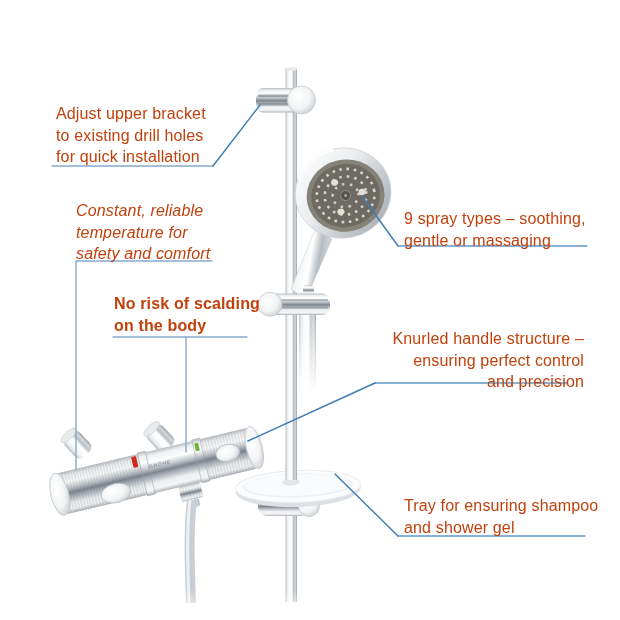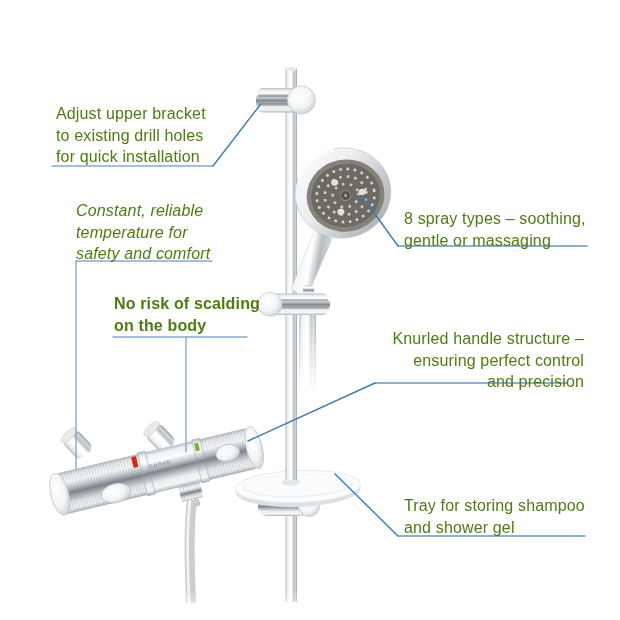--- a/index.html
+++ b/index.html
@@ -2,21 +2,21 @@
 <html><head>
 <meta charset="utf-8">
 <style>
   html,body{margin:0;padding:0;background:#ffffff;}
   .stage{
     position:relative;width:620px;height:620px;background:#ffffff;overflow:hidden;
     font-family:"Liberation Sans",sans-serif;
   }
   .art{position:absolute;left:0;top:0;}
   .callout{
-    position:absolute;font-size:16px;line-height:21.5px;color:#4d7c0f;
+    position:absolute;font-size:16px;line-height:21.5px;color:#c2410c;
     letter-spacing:0.15px;white-space:pre-line;
   }
 </style>
 </head>
 <body>
 
 <div class="stage">
 
   <svg class="art" width="620" height="620" viewBox="0 0 620 620">
     <defs>
@@ -201,23 +201,23 @@
 to existing drill holes
 for quick installation</div>
 
   <div class="callout" style="left:76px;top:200px;width:180px;font-style:italic;">Constant, reliable
 temperature for
 safety and comfort</div>
 
   <div class="callout" style="left:114px;top:293px;width:170px;font-weight:bold;">No risk of scalding
 on the body</div>
 
-  <div class="callout" style="left:404px;top:208px;width:200px;">8 spray types – soothing,
+  <div class="callout" style="left:404px;top:208px;width:200px;">9 spray types – soothing,
 gentle or massaging</div>
 
   <div class="callout" style="left:374px;top:328px;width:210px;text-align:right;">Knurled handle structure –
 ensuring perfect control
 and precision</div>
 
-  <div class="callout" style="left:404px;top:495px;width:200px;">Tray for storing shampoo
+  <div class="callout" style="left:404px;top:495px;width:200px;">Tray for ensuring shampoo
 and shower gel</div>
 
 </div>
 
 </body></html>

